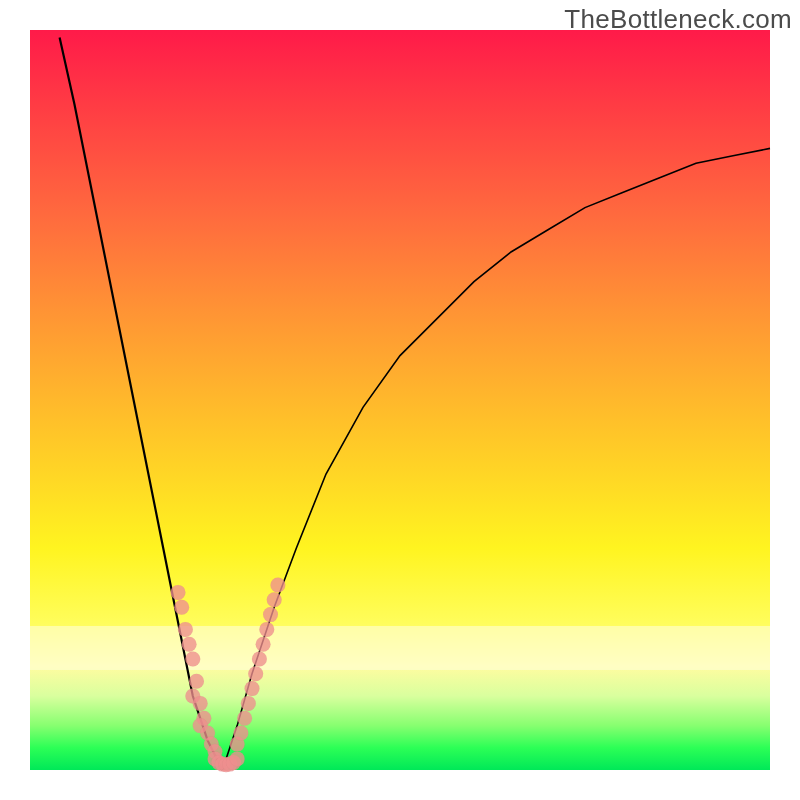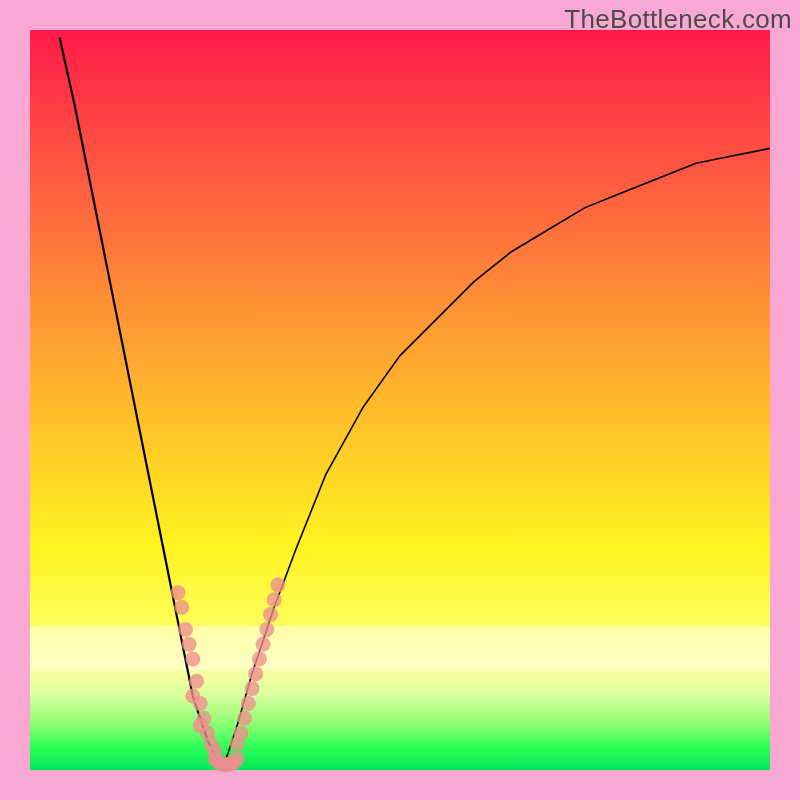--- a/index.html
+++ b/index.html
@@ -10,21 +10,21 @@
     background: #000;
     overflow: hidden;
     font-family: Arial, Helvetica, sans-serif;
   }
   .frame {
     position: absolute;
     left: 0;
     top: 0;
     width: 800px;
     height: 800px;
-    background: #f9a8d4;
+    background: #ffffff;
   }
   .plot-area {
     position: absolute;
     left: 30px;
     top: 30px;
     width: 740px;
     height: 740px;
     
     background: linear-gradient(
       to bottom,

